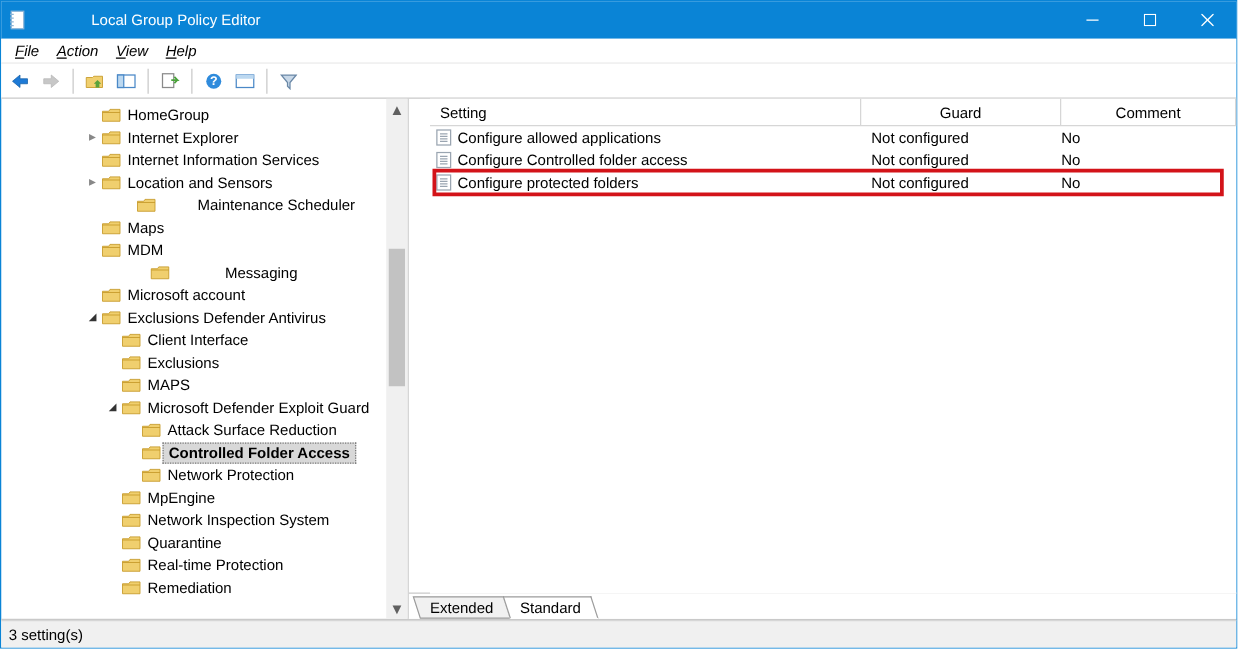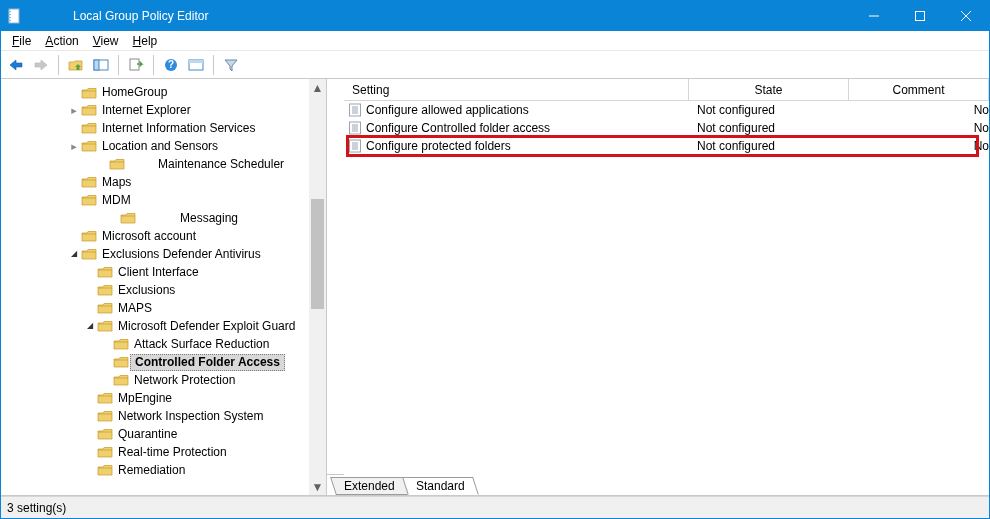--- a/index.html
+++ b/index.html
@@ -8,21 +8,21 @@
 
   
   .titlebar { height: 30px; background: #0a84d6; color: #fff; display: flex; align-items: center; padding: 0 0 0 6px; }
   .titlebar .app-ico { width: 16px; height: 16px; margin-right: 8px; }
   .titlebar .title { flex: 1; font-size: 12px; margin-left: 42px; }
   .titlebar .winbtn { width: 46px; height: 30px; display: flex; align-items: center; justify-content: center; color: #fff; }
   .titlebar .winbtn svg { width: 10px; height: 10px; }
 
   
   .menubar { height: 20px; display: flex; align-items: center; padding: 0 4px; background: #fff; border-bottom: 1px solid #e8e8e8; font-size: 12px; }
-  .menubar .menuitem { padding: 1px 7px; }
+  .menubar .menuitem { padding: 1px 7px; font-style: italic; }
   .menubar .menuitem .u { text-decoration: underline; }
 
   
   .toolbar { height: 28px; display: flex; align-items: center; padding: 2px 4px; border-bottom: 1px solid #c9c9c9; gap: 3px; background: #fff; }
   .toolbar .sep { width: 1px; height: 20px; background: #c9c9c9; margin: 0 3px; }
   .toolbar .btn { width: 22px; height: 22px; display: flex; align-items: center; justify-content: center; border: 1px solid transparent; }
 
   
   .main { flex: 1; display: flex; min-height: 0; border-bottom: 1px solid #c9c9c9; }
 
@@ -43,21 +43,21 @@
   .rightpane { flex: 1; display: flex; flex-direction: column; min-width: 0; }
   .listarea { flex:1; position: relative; background:#fff;margin-left:17px; }
   .listhead { display: flex; height: 22px; border-bottom: 1px solid #d6d6d6; font-size: 12px; color:#000; }
   .listhead .col { border-right: 1px solid #d6d6d6; display:flex; align-items:center; padding: 0 8px; }
   .col-setting { flex: 0 0 345px; }
   .col-state { flex: 0 0 160px; justify-content:center;}
   .col-comment { flex: 1; justify-content:center; border-right:none;}
   .row { display:flex; align-items:center; height: 18px; font-size:12px; padding: 0; }
   .row .c1 { flex: 0 0 345px; display:flex; align-items:center; padding-left: 4px; }
   .row .c2 { flex: 0 0 160px; padding-left: 8px;}
-  .row .c3 { flex: 1; text-align:right; }
+  .row .c3 { flex: 1; text-align:left; }
   .row .ico { width:14px; height:14px; margin-right: 4px; flex:none;}
   .highlight-row { position:absolute; border: 3px solid #d31319; left: 2px; right: 10px; height: 22px; top: 56px; pointer-events:none;}
 
   .tabs { height: 21px; display:flex; align-items:flex-end; padding-left: 6px; background:#fff; border-top:1px solid #c9c9c9; margin-top:-1px;}
   .tab { border: 1px solid #9b9b9b; border-top: 1px solid #9b9b9b; background:#fff; padding: 1px 10px 1px 10px; font-size:12px; position:relative; margin-right:-1px; transform: skewX(18deg); }
   .tab span { display:inline-block; transform: skewX(-18deg);}
   .tab.inactive { background:#f1f1f1; z-index:0;}
   .tab.active { background:#fff; z-index:2; border-bottom-color:#fff;}
 
   
@@ -151,21 +151,21 @@
         <svg width="14" height="14" viewBox="0 0 14 14">
           <path d="M1 2 L13 2 L8 8 L8 13 L6 11 L6 8 Z" fill="#c8d8e8" stroke="#6a88a7"></path>
         </svg>
       </div>
   </div>
 
   <div class="main">
 
     <div class="treewrap">
       <div class="tree" id="tree">
-          <div class="node" style="padding-left: 64px; align-items: flex-end;">
+          <div class="node" style="padding-left: 64px;">
             <span class="exp" style="color:#888;"></span>
             <svg class="ico" viewBox="0 0 16 14">
               <path class="folder-ico" d="M1 4 L6 4 L7 2.5 L15 2.5 L15 12 L1 12 Z"></path>
               <path d="M1 5 L15 5" stroke="#c79a2a" stroke-width="0.7"></path>
             </svg>
             <span class="label">HomeGroup</span>
           </div>
           <div class="node" style="padding-left: 64px;">
             <span class="exp" style="color:#888;">▸</span>
             <svg class="ico" viewBox="0 0 16 14">
@@ -339,21 +339,21 @@
         <div class="arrow-up">▲</div>
         <div class="thumb"></div>
         <div class="arrow-down" style="position:absolute;bottom:0;left:0;right:0;">▼</div>
       </div>
     </div>
 
     <div class="rightpane">
       <div class="listarea">
         <div class="listhead">
           <div class="col col-setting">Setting</div>
-          <div class="col col-state">State</div>
+          <div class="col col-state">Guard</div>
           <div class="col col-comment">Comment</div>
         </div>
         <div id="rows">
             <div class="row">
               <div class="c1">
                 <svg class="ico" viewBox="0 0 14 14">
                   <rect x="1.5" y="1" width="11" height="12" fill="#fff" stroke="#9aa5b1"></rect>
                   <line x1="4" y1="4" x2="10" y2="4" stroke="#9aa5b1"></line>
                   <line x1="4" y1="6" x2="10" y2="6" stroke="#9aa5b1"></line>
                   <line x1="4" y1="8" x2="10" y2="8" stroke="#9aa5b1"></line>

